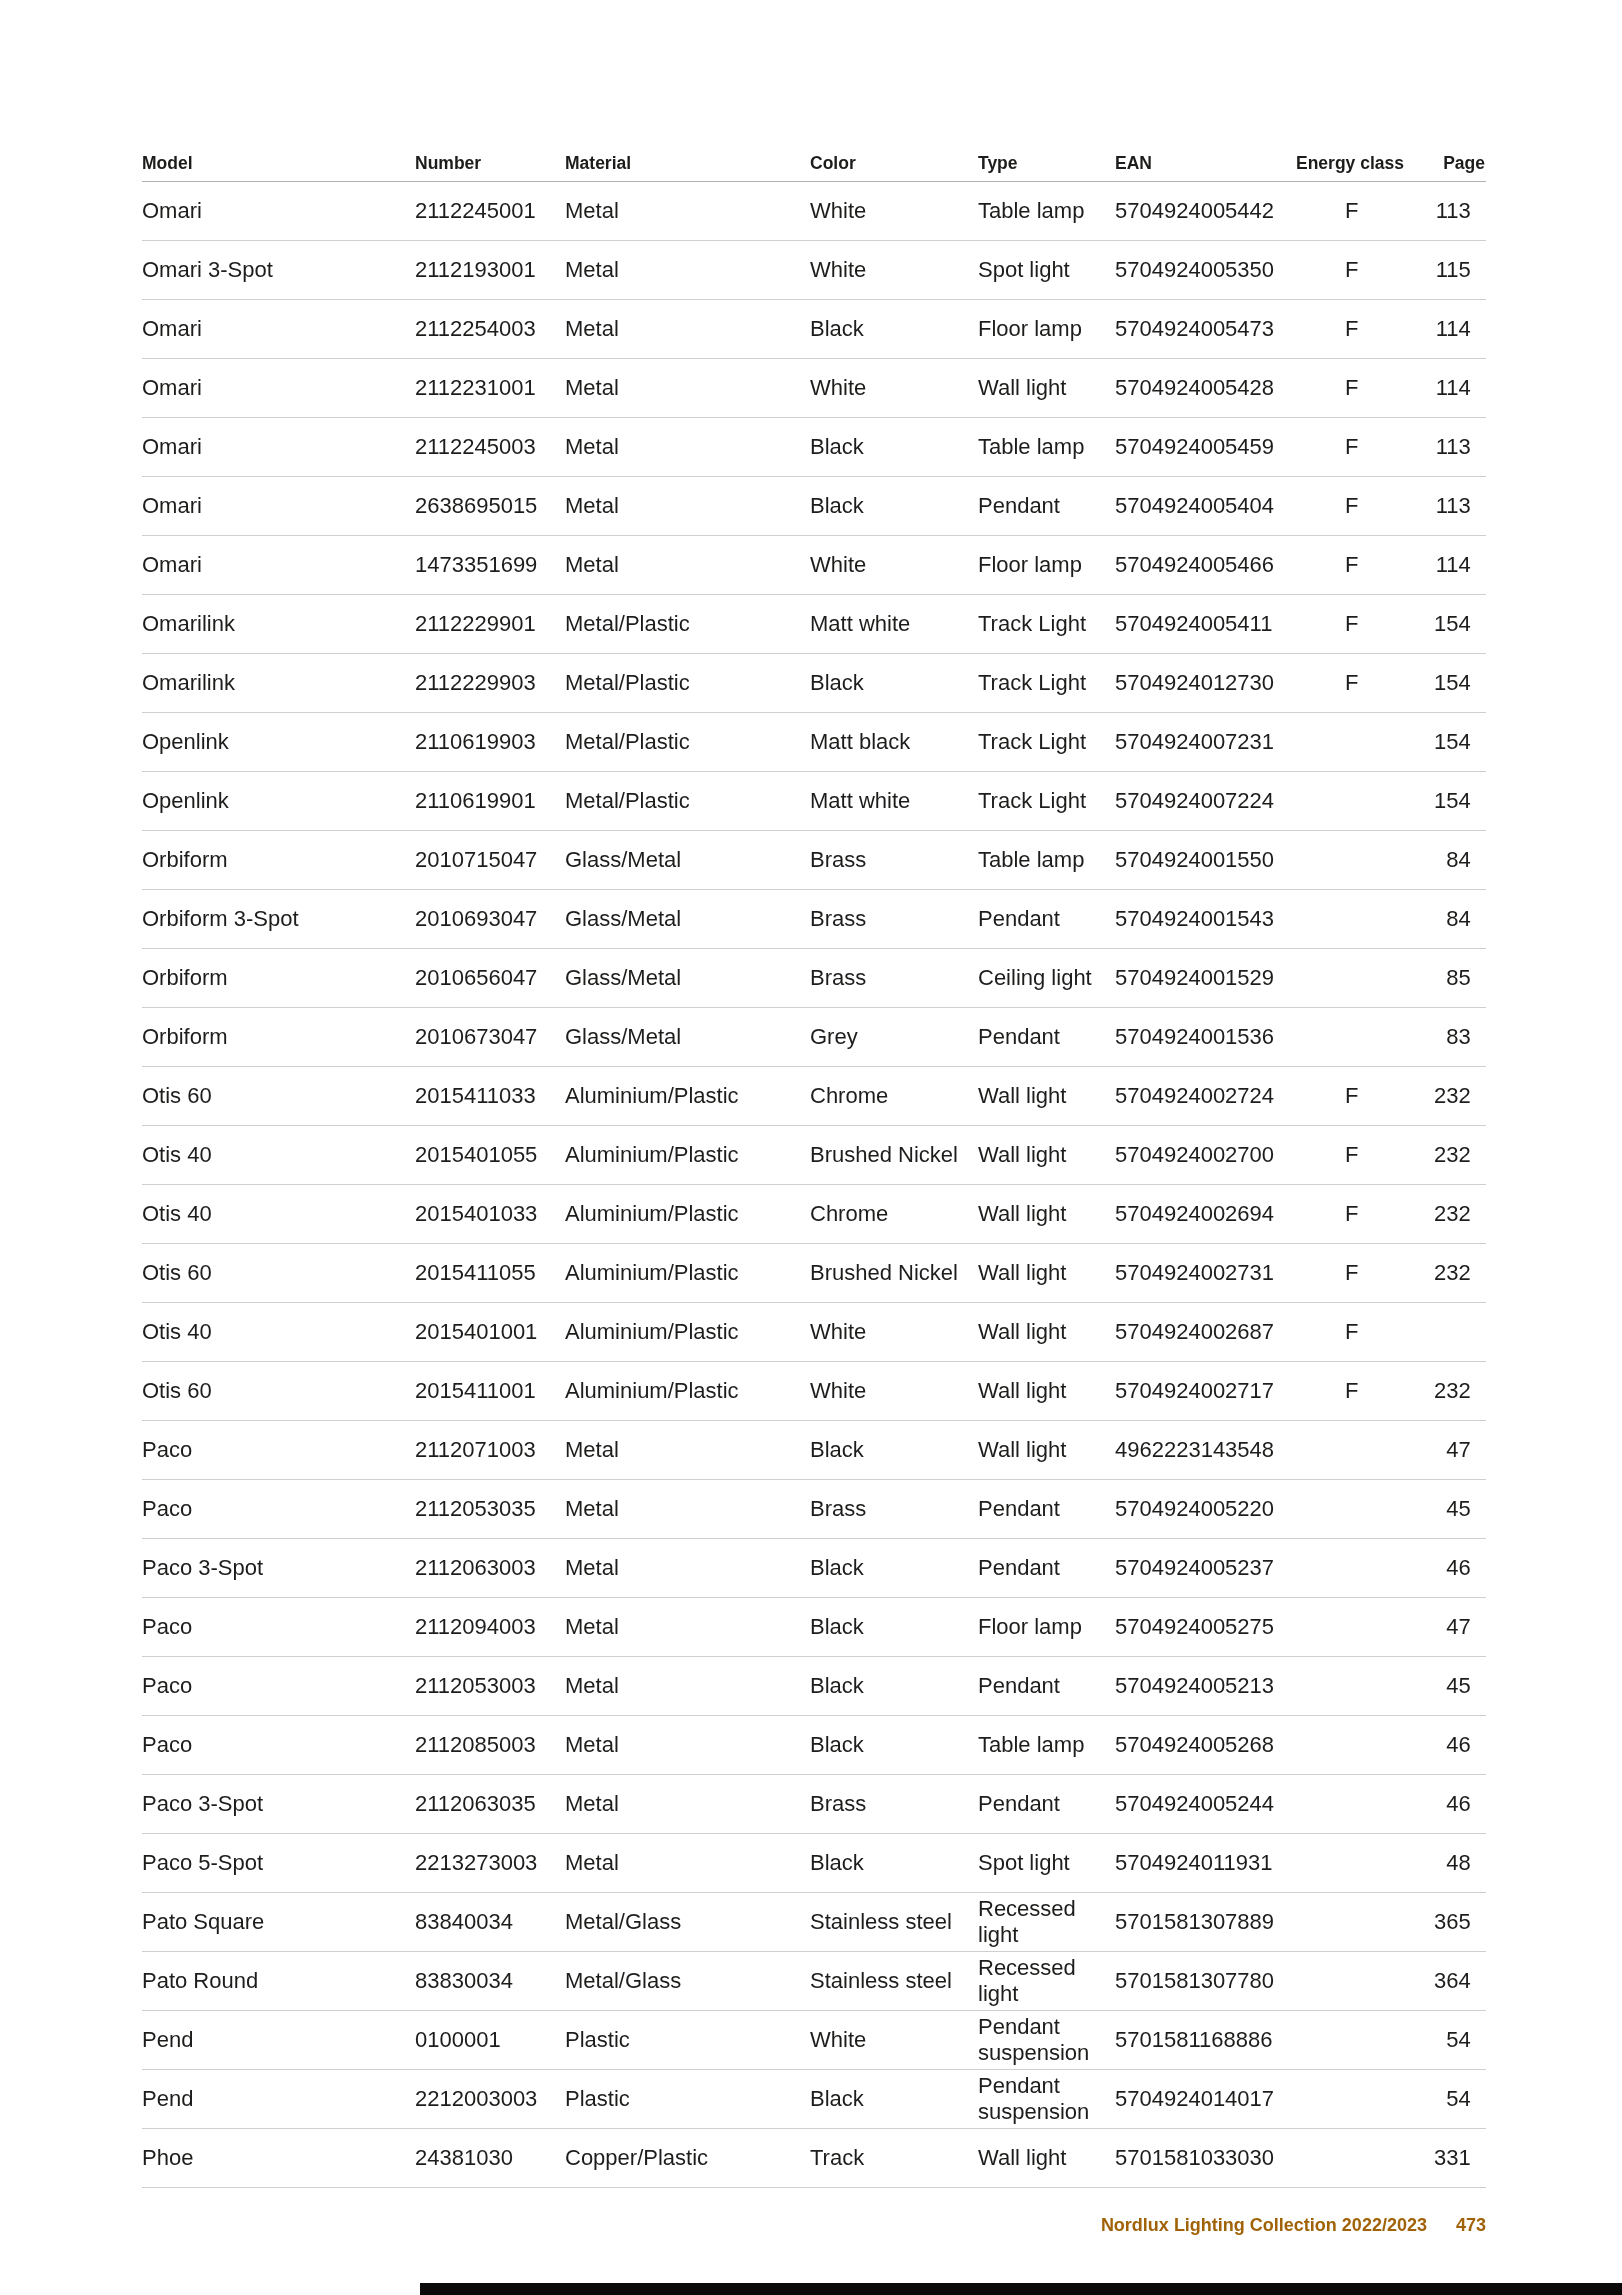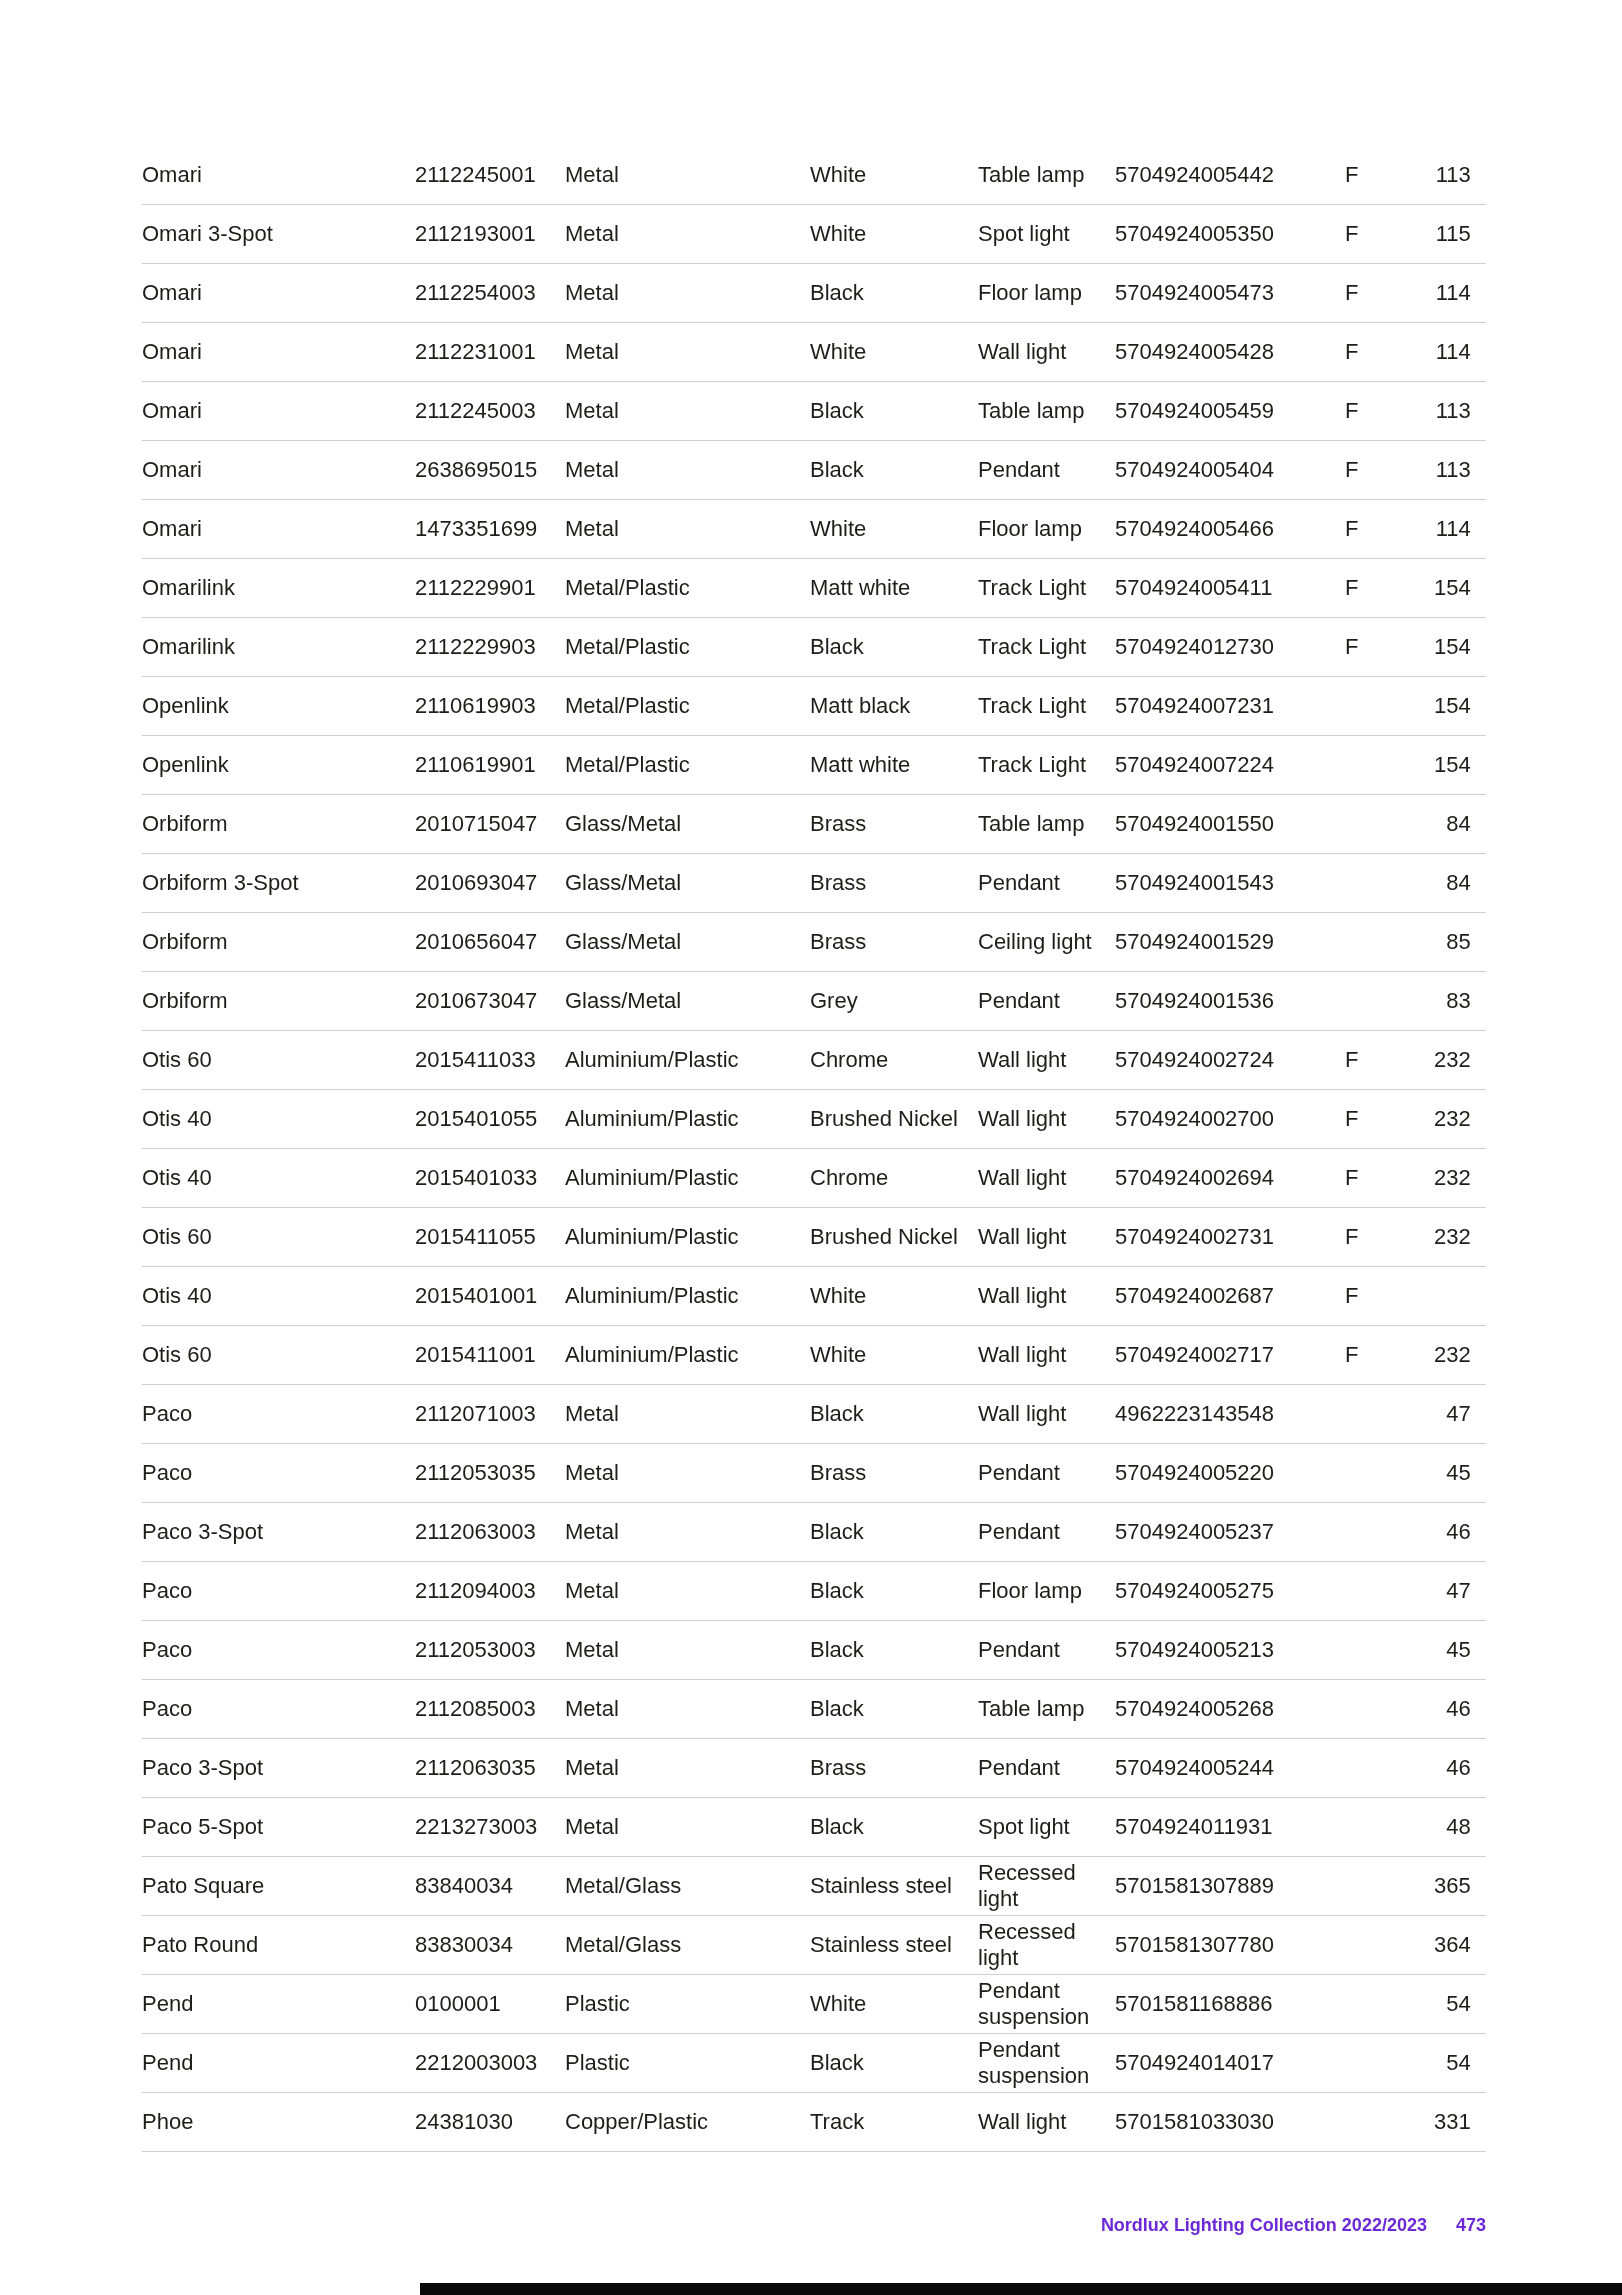--- a/index.html
+++ b/index.html
@@ -45,36 +45,46 @@
   .data-row .cell-page { justify-content: flex-end; padding-right: 14.3px; }
   .data-row .cell-energy { justify-content: center; padding-right: 21.4px; }
   .page-footer {
     position: absolute;
     left: 142px;
     top: 2215px;
     width: 1344px;
     text-align: right;
     font-weight: bold;
     font-size: 18px;
-    color: #6d28d9;
+    color: #a16207;
   }
   .footer-page-number { margin-left: 29px; }
   .bottom-bar {
     position: absolute;
     left: 420px;
     top: 2283px;
     width: 1203px;
     height: 12.3px;
     background: #0a0a0a;
   }
 </style>
 </head>
 <body>
 
 <div class="index-table">
+  <div class="grid header-row">
+    <div class="cell cell-model">Model</div>
+    <div class="cell cell-number">Number</div>
+    <div class="cell cell-material">Material</div>
+    <div class="cell cell-color">Color</div>
+    <div class="cell cell-type">Type</div>
+    <div class="cell cell-ean">EAN</div>
+    <div class="cell cell-energy">Energy class</div>
+    <div class="cell cell-page">Page</div>
+  </div>
   <div>
   <div class="grid data-row">
     <div class="cell cell-model">Omari</div>
     <div class="cell cell-number">2112245001</div>
     <div class="cell cell-material">Metal</div>
     <div class="cell cell-color">White</div>
     <div class="cell cell-type">Table lamp</div>
     <div class="cell cell-ean">5704924005442</div>
     <div class="cell cell-energy">F</div>
     <div class="cell cell-page">113</div>

